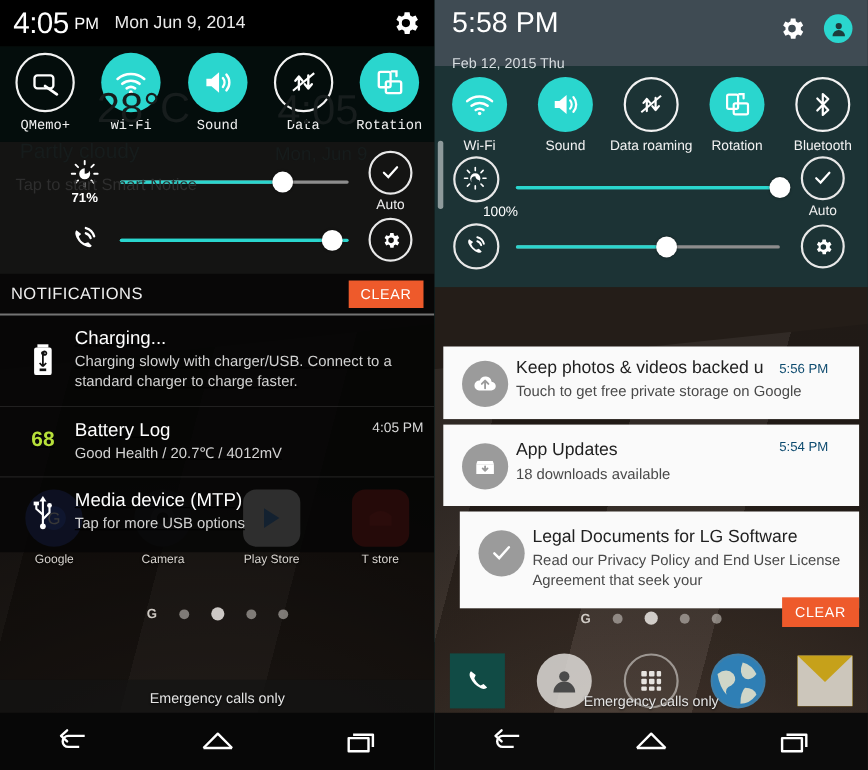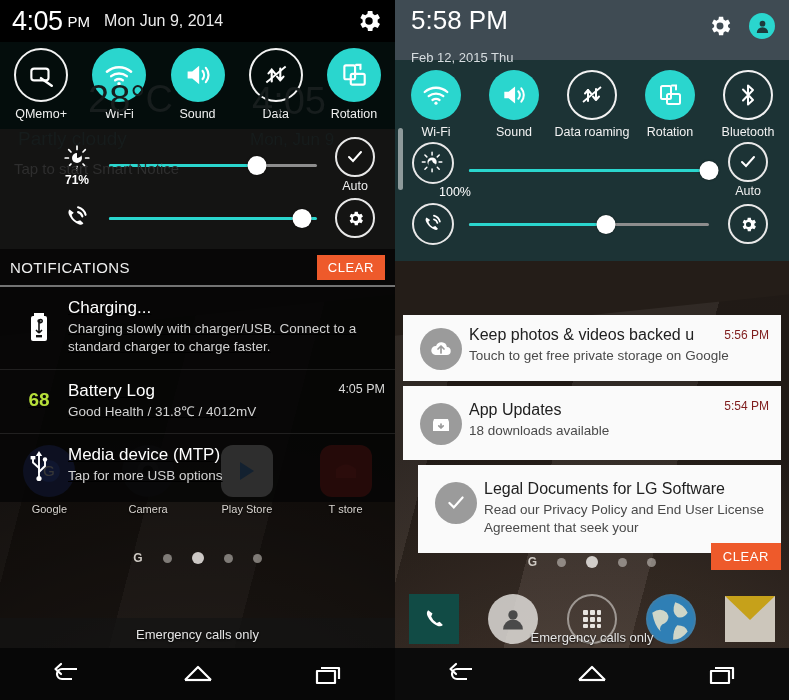--- a/index.html
+++ b/index.html
@@ -58,21 +58,21 @@
   .l-statusrow {
     position:relative; height:42px; display:flex; align-items:center;
     padding: 0 12px; background:#000;
   }
   .l-time { font-size:27px; color:#fff; font-weight:300; letter-spacing:-.5px; line-height:1; }
   .l-ampm { font-size:15px; color:#fff; margin-left:5px; font-weight:400; }
   .l-date { font-size:16px; color:#eaeaea; margin-left:14px; font-weight:400; }
   .l-gear { margin-left:auto; }
 
   .l-shade { position:absolute; left:0; right:0; top:0; }
-  .l-toggles { display:flex; padding:6px 2px 8px; background:rgba(3,14,13,.93); }
+  .l-toggles { display:flex; padding:6px 2px 8px; background:rgba(3,14,13,.93);font-family:Liberation Mono, monospace; }
   .l-tog { flex:1; display:flex; flex-direction:column; align-items:center; gap:5px; }
   .l-tog .circ { width:54px; height:54px; border-radius:50%; display:flex; align-items:center; justify-content:center; }
   .l-tog .circ.off { border:2px solid #f2f2f2; background:transparent; }
   .l-tog .circ.on  { background:#2ad6ce; }
   .l-tog .lab { font-size:12.5px; color:#f0f0f0; }
 
   .l-sliderbox { background:rgba(22,22,22,.82); padding:8px 0 6px; }
   .l-srow { display:flex; align-items:center; height:56px; padding:0 10px; gap:8px;margin-left:43px; }
   .l-srow .lead { width:48px; display:flex; flex-direction:column; align-items:center; gap:1px; }
   .l-srow .pct { font-size:12px; color:#fff; font-weight:bold; }
@@ -128,21 +128,21 @@
 
   .scrollbar { position:absolute; left:3px; width:5px; background:#8e9a9b; border-radius:3px; }
 
   .r-cards { position:absolute; left:0; right:0; }
   .card { background:#fafafa; margin:0 8px 5px; display:flex; padding:10px 10px 11px; position:relative; }
   .card .icn { width:56px; display:flex; align-items:flex-start; justify-content:center; padding-top:3px; }
   .card .cicon { width:42px; height:42px; border-radius:50%; background:#9b9b9b; display:flex; align-items:center; justify-content:center; }
   .card .body { flex:1; padding-right:4px; min-width:0; }
   .card .ttl { font-size:16px; color:#212121; line-height:1.25; white-space:nowrap; overflow:hidden; }
   .card .sub { font-size:13.5px; color:#4a4a4a; line-height:1.35; margin-top:2px; }
-  .card .tm  { position:absolute; right:12px; top:13px; font-size:12px; color:#7f1d1d; }
+  .card .tm  { position:absolute; right:28px; top:13px; font-size:12px; color:#0c4a6e; }
   .card.trunc .ttl { max-width:260px; }
 
   .r-clear { position:absolute; right:8px; background:#ee5a2b; color:#fff; font-size:13px; letter-spacing:.6px; padding:6px 12px; border:none; }
   svg { display:block; }
 </style>
 </head>
 <body>
 
 <div class="stage">
 
@@ -350,21 +350,21 @@
             <div class="sub">Charging slowly with charger/USB. Connect to a standard charger to charge faster.</div>
           </div>
         </div>
 
         <div class="l-not">
           <div class="icn">
             <span class="batt-num">68</span>
           </div>
           <div class="body">
             <div class="ttl">Battery Log</div>
-            <div class="sub">Good Health / 31.8℃ / 4012mV</div>
+            <div class="sub">Good Health / 20.7℃ / 4012mV</div>
           </div>
           <div class="tm">4:05 PM</div>
         </div>
 
         <div class="l-not" style="border-bottom:none;padding-bottom:16px;">
           <div class="icn">
             <svg width="22" height="34" viewBox="0 0 22 34" stroke="#fff" stroke-width="1.9" fill="none" stroke-linecap="round">
               <path d="M11 30 V7"></path>
                 <path d="M11 3 l3.2 5h-6.4z" fill="#fff" stroke="none"></path>
               <path d="M11 20 L5 14.5 V11"></path>

